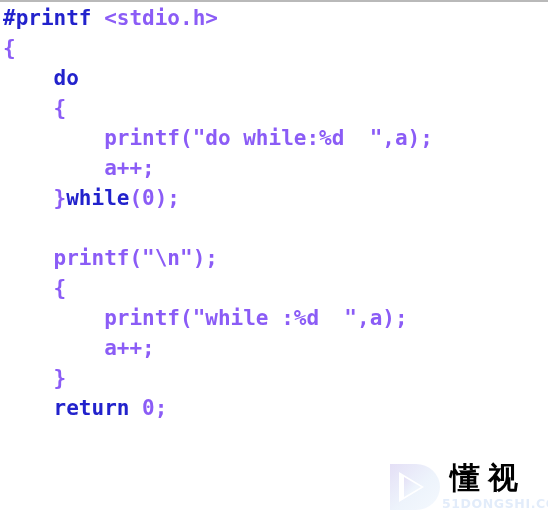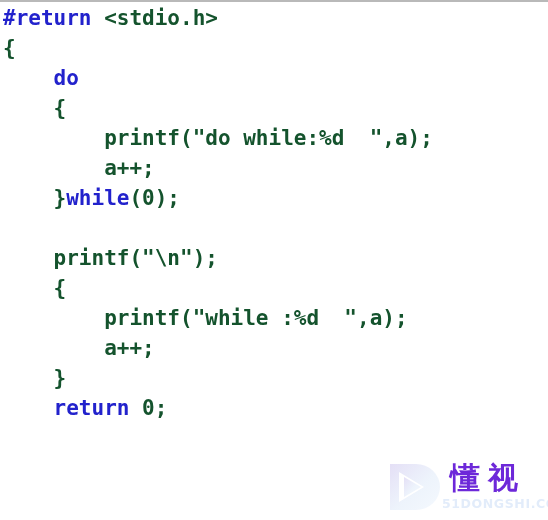--- a/index.html
+++ b/index.html
@@ -51,21 +51,21 @@
   }
 
   .code-line.blank {
     color: transparent;
   }
 
   .kw {
     color: #2222cc;
   }
   .pl {
-    color: #14532d;
+    color: #8b5cf6;
     text-align: right;
   }
 
   
   #watermark {
     position: absolute;
     left: 358px;
     top: 458px;
     width: 190px;
     height: 62px;
@@ -79,21 +79,21 @@
     height: 50px;
   }
   #wm-cn {
     position: absolute;
     left: 92px;
     top: 2px;
     font-family: "DejaVu Sans", "Liberation Sans", sans-serif;
     font-size: 30px;
     font-weight: bold;
     letter-spacing: 8px;
-    color: #6d28d9;
+    color: #000000;
     line-height: 36px;
     white-space: nowrap;
   }
   #wm-url {
     position: absolute;
     left: 84px;
     top: 38px;
     font-family: "DejaVu Sans", "Liberation Sans", sans-serif;
     font-size: 12.5px;
     font-weight: bold;
@@ -104,21 +104,21 @@
 </style>
 </head>
 <body>
 
 <div id="code-surface">
 
   <div id="top-rule"></div>
 
   <div id="code-block">
 
-    <div class="code-line"><span class="kw">#return</span><span class="pl"> &lt;stdio.h&gt;</span></div>
+    <div class="code-line"><span class="kw">#printf</span><span class="pl"> &lt;stdio.h&gt;</span></div>
 
 
     <div class="code-line"><span class="pl">{</span></div>
 
 
     <div class="code-line"><span class="pl">    </span><span class="kw">do</span></div>
 
     <div class="code-line"><span class="pl">    {</span></div>
 
     <div class="code-line"><span class="pl">        printf("do while:%d  ",a);</span></div>

